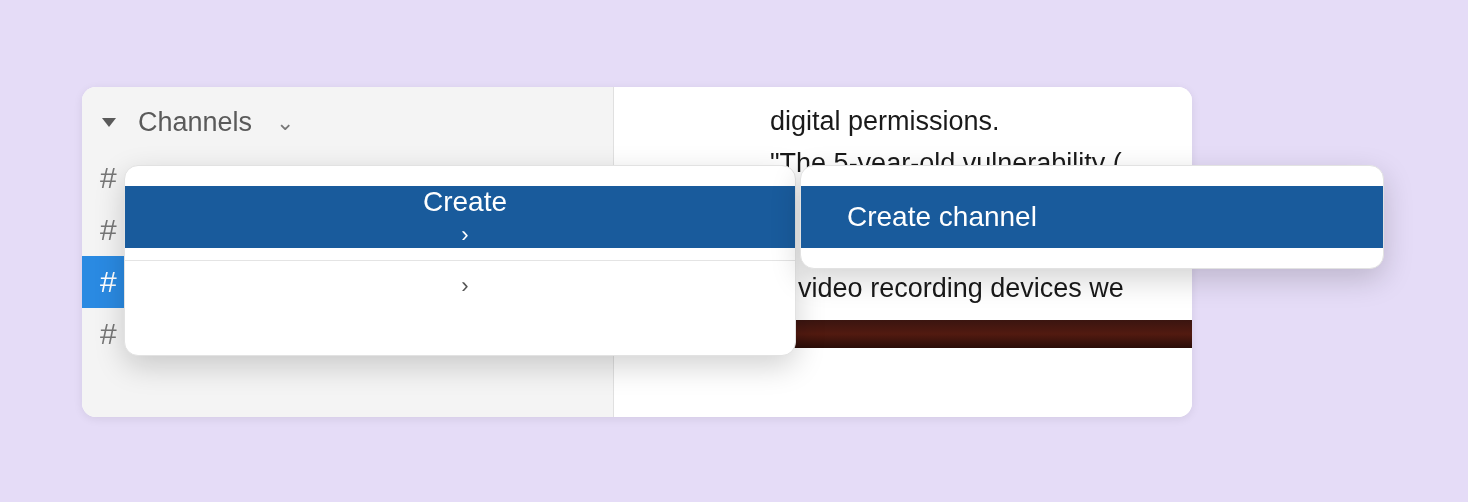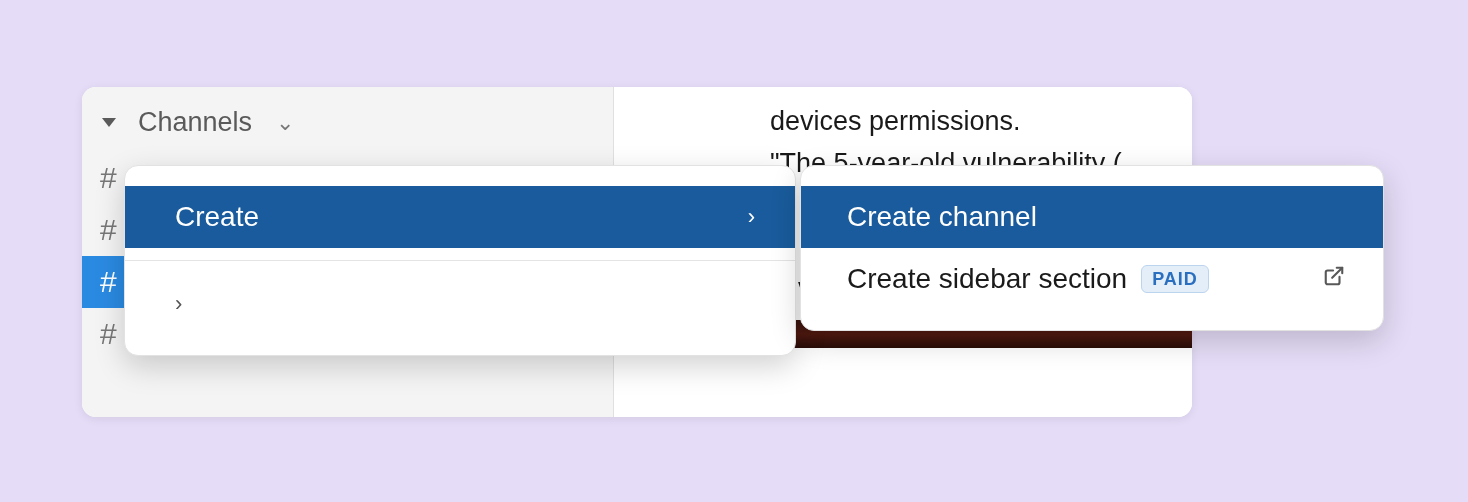--- a/index.html
+++ b/index.html
@@ -107,20 +107,21 @@
   }
   .ctx-item {
     display: flex;
     align-items: center;
     justify-content: space-between;
     height: 62px;
     padding: 0 40px 0 50px;
     font-size: 28px;
     color: #1a1a1a;
     cursor: default;
+    flex-direction: column;
   }
   .ctx-item.hover {
     background: #195b9c;
     color: #fff;
   }
   .ctx-divider {
     height: 1px;
     background: #e4e4e4;
     margin: 12px 0;
   }
@@ -195,21 +196,21 @@
       <span class="hash">#</span>
       <span class="name"></span>
     </div>
     <div class="channel-row">
       <span class="hash">#</span>
       <span class="name">logs</span>
     </div>
   </div>
 
   <div class="main">
-    <div class="indent">devices permissions.</div>
+    <div class="indent">digital permissions.</div>
     <div class="indent">"The 5-year-old vulnerability (</div>
     <div style="text-align:right;padding-right:0;">
       <a>e</a>
     </div>
     <div style="text-align:right">t</div>
     <div>in TBK digital video recording devices we</div>
     <div class="embed"></div>
   </div>
 </div>
 
@@ -221,24 +222,13 @@
   <div class="ctx-divider"></div>
   <div class="ctx-item">
     <span class="chev-r">›</span>
   </div>
 </div>
 
 <div class="sub-menu">
   <div class="sub-item hover">
     <span>Create channel</span>
   </div>
-  <div class="sub-item">
-    <span>Create sidebar section</span>
-    <span class="paid-badge">PAID</span>
-    <span class="ext-icon">
-      <svg width="22" height="22" viewBox="0 0 24 24" fill="none" stroke="currentColor" stroke-width="2.3" stroke-linecap="round" stroke-linejoin="round">
-        <path d="M18 13v6a2 2 0 0 1-2 2H5a2 2 0 0 1-2-2V8a2 2 0 0 1 2-2h6"></path>
-        <polyline points="15 3 21 3 21 9"></polyline>
-        <line x1="10" y1="14" x2="21" y2="3"></line>
-      </svg>
-    </span>
-  </div>
 </div>
 
 </body></html>

